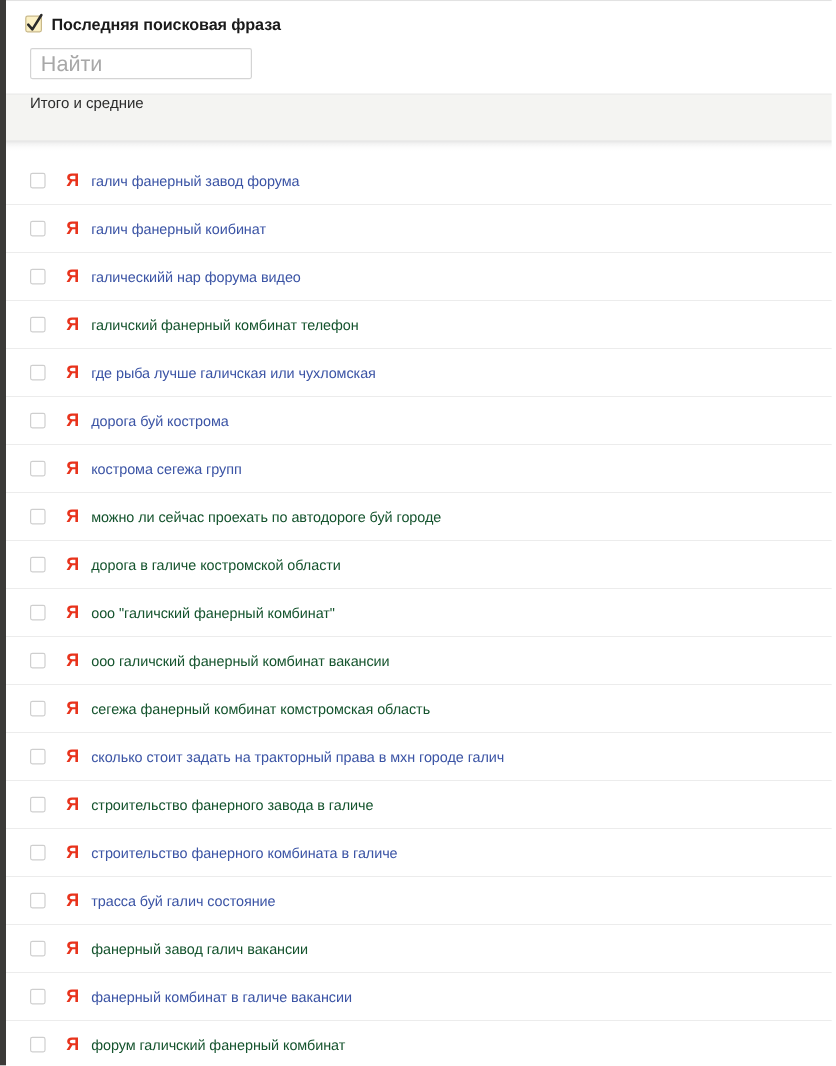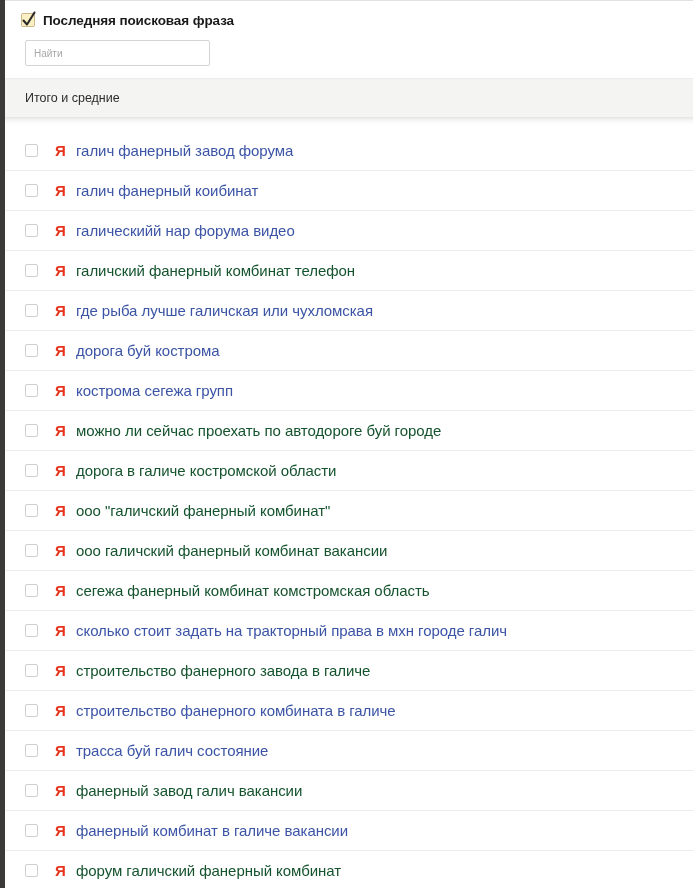--- a/index.html
+++ b/index.html
@@ -75,32 +75,31 @@
 
   .search-input {
     width: 185px;
     height: 26px;
     box-sizing: border-box;
     border: 1px solid #d4d4d4;
     border-radius: 2px;
     background: #ffffff;
     padding: 0 8px;
     font-family: "Liberation Sans", sans-serif;
-    font-size: 10px;
+    font-size: 18px;
     color: #a16207;
     outline: none;
   }
   .search-input::placeholder { color: #a8a8a8; }
 
   
   .totals-band {
     background: #f4f4f2;
     height: 39px;
     display: flex;
-    align-items: center;
     padding-left: 20px;
     border-top: 1px solid #ececea;
     box-sizing: border-box;
   }
   .totals-label {
     font-size: 12.5px;
     color: #2c2c2c;
   }
 
   .band-shadow {
@@ -143,21 +142,21 @@
     font-family: "Liberation Sans", sans-serif;
     font-size: 15px;
     font-weight: bold;
     color: #e8331c;
     line-height: 1;
     text-align: center;
     user-select: none;
   }
 
   .row-text {
-    font-size: 15px;
+    font-size: 12px;
     white-space: nowrap;
     letter-spacing: -0.05px;
   }
   .row-text.unvisited { color: #3b54a5; }
   .row-text.visited   { color: #14532d; }
 </style>
 </head>
 <body>
 
 <div class="left-rail"></div>

